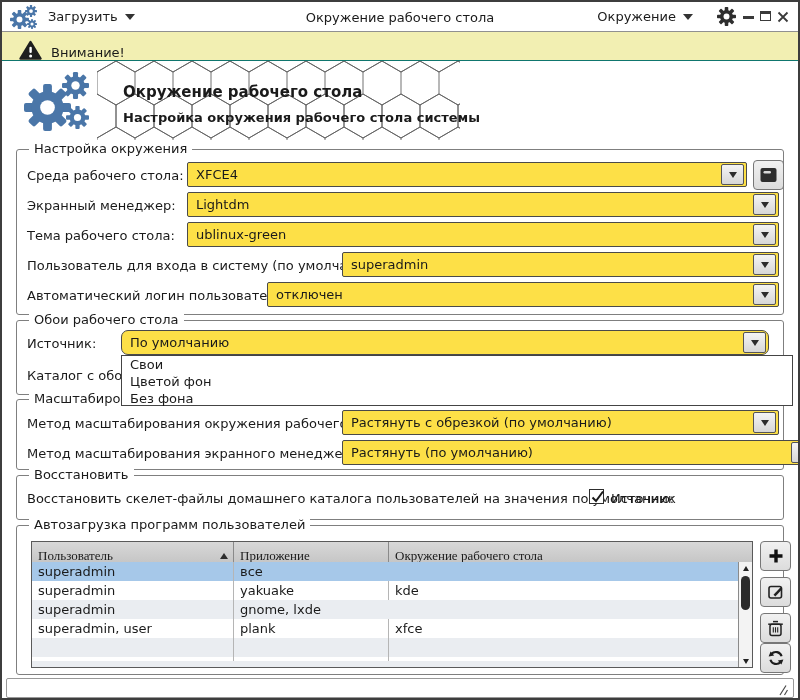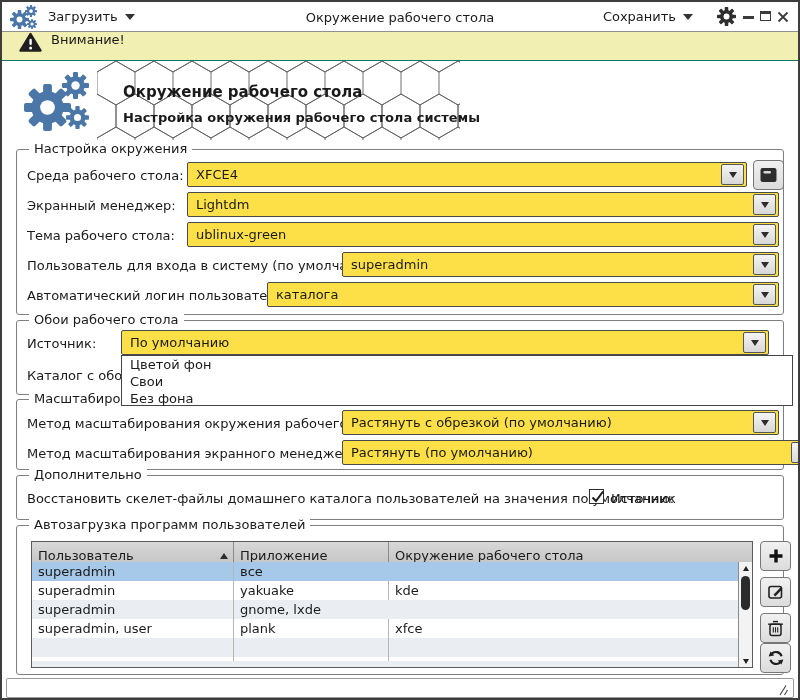--- a/index.html
+++ b/index.html
@@ -15,21 +15,21 @@
   .menubtn .tri{width:0;height:0;border-left:5px solid transparent;border-right:5px solid transparent;border-top:6px solid #333;}
   .loadbtn{left:46px;}
   .savebtn{right:105px;}
   .wtitle{position:absolute;left:0;right:0;top:8px;text-align:center;font-size:13px;}
   .gearbtn{position:absolute;right:62px;top:5px;}
   .winctl{position:absolute;top:9px;}
   .ctl-min{right:44px;width:11px;height:3px;background:#3a3a3a;margin-top:5px;}
   .ctl-max{right:27px;width:10px;height:8px;border:1px solid #3a3a3a;border-top:3px solid #3a3a3a;box-sizing:border-box;width:11px;height:10px;}
   .ctl-close{right:9px;}
   
-  .warnbar{position:absolute;left:0;top:30px;right:0;height:28px;background:#f2efb2;border-bottom:3px solid #0f766e;display:flex;align-items:flex-start;}
+  .warnbar{position:absolute;left:0;top:30px;right:0;height:28px;background:#f2efb2;border-bottom:3px solid #0f766e;display:flex;align-items:flex-end;}
   .warnbar .wicon{margin-left:17px;}
   .warnbar .wtext{margin-left:9px;font-size:13px;}
   
   .hero{position:absolute;left:0;top:59px;right:0;height:80px;background:#fff;}
   .hexwrap{position:absolute;left:95px;top:0;width:363px;height:79px;}
   .herologo{position:absolute;left:22px;top:11px;color:#4a76a8;}
   .herotitle{position:absolute;left:121px;top:22px;font-size:15px;font-weight:bold;}
   .herosub{position:absolute;left:121px;top:49px;font-size:13px;font-weight:bold;}
   
   .group{position:absolute;left:14px;right:14px;border:1px solid #7f7f7f;border-radius:3px;background:transparent;}
@@ -44,21 +44,21 @@
   
   .droplist{position:absolute;left:119px;top:353px;width:672px;height:51px;box-sizing:border-box;border:1px solid #444;background:#fff;z-index:50;}
   .dropitem{height:17px;line-height:17px;padding-left:8px;font-size:13px;}
   
   .iconbtn{position:absolute;width:31px;height:30px;box-sizing:border-box;border:1px solid #777;border-radius:4px;background:linear-gradient(#f1f1f1,#dcdcdc);display:flex;align-items:center;justify-content:center;}
   
   .cbox{position:absolute;width:15px;height:15px;box-sizing:border-box;border:1px solid #2d2d2d;background:#fff;}
   .cbox svg{overflow:visible;display:block;}
   
   .table{position:absolute;left:14px;top:15px;width:722px;height:127px;box-sizing:border-box;border:1px solid #5a5a5a;background:#fff;overflow:hidden;}
-  .thead{position:absolute;left:0;top:0;width:720px;height:28px;background:linear-gradient(#d8d8d8,#c0c0c0);border-bottom:1px solid #7a7a7a;display:flex;box-sizing:border-box;}
+  .thead{position:absolute;left:0;top:0;width:720px;height:28px;background:linear-gradient(#d8d8d8,#c0c0c0);border-bottom:1px solid #7a7a7a;display:flex;box-sizing:border-box;font-family:Liberation Serif, serif;}
   .th{font-size:13px;line-height:19px;padding-left:6px;box-sizing:border-box;border-right:1px solid #8a8a8a;display:flex;align-items:center;gap:4px;}
   .th:last-child{border-right:none;}
   .trow{position:absolute;left:0;width:707px;height:19px;display:flex;}
   .td{font-size:13px;line-height:19px;padding-left:6px;box-sizing:border-box;border-right:1px solid #b5b5b5;white-space:nowrap;overflow:hidden;}
   .td:last-child{border-right:none;}
   .row-sel{background:#a6c8e9;}
   .row-alt{background:#eaedf1;}
   .sortarrow{margin-left:auto;margin-right:5px;}
   
   .vscroll{position:absolute;right:0;top:20px;bottom:0;width:14px;border-left:1px solid #8a8a8a;background:#f3f3f3;box-sizing:border-box;}
@@ -106,21 +106,21 @@
       <use href="#gear" x="0" y="5" width="19" height="19"></use>
       <use href="#gear" x="15" y="0" width="12" height="12"></use>
       <use href="#gear" x="17" y="14" width="10" height="10"></use>
     </svg>
     <div class="menubtn loadbtn">
       <span>Загрузить</span>
       <span class="tri"></span>
     </div>
     <div class="wtitle">Окружение рабочего стола</div>
     <div class="menubtn savebtn">
-      <span>Сохранить</span>
+      <span>Окружение</span>
       <span class="tri"></span>
     </div>
     <svg class="gearbtn" width="19" height="19" style="color:#2e2e2e">
       <use href="#gear" width="19" height="19"></use>
     </svg>
     <div class="winctl ctl-min"></div>
     <div class="winctl ctl-max"></div>
     <svg class="winctl ctl-close" width="12" height="12">
       <path d="M1.5 1.5 L10.5 10.5 M10.5 1.5 L1.5 10.5" stroke="#3a3a3a" stroke-width="1.8"></path>
     </svg>
@@ -184,40 +184,40 @@
   <span class="lbl" style="left:25px;top:256px;">Пользователь для входа в систему (по умолчанию):</span>
   <div class="combo" style="left:340px;top:250px;width:437px;">
     <span class="val">superadmin</span>
     <span class="cbtn">
         <span class="tri-d"></span>
       </span>
   </div>
 
   <span class="lbl" style="left:25px;top:286px;">Автоматический логин пользователя:</span>
   <div class="combo" style="left:265px;top:280px;width:512px;">
-    <span class="val">каталога</span>
+    <span class="val">отключен</span>
     <span class="cbtn">
         <span class="tri-d"></span>
       </span>
   </div>
 
   <div class="group" style="top:318px;height:73px;">
     <span class="legend">Обои рабочего стола</span>
   </div>
   <span class="lbl" style="left:25px;top:334px;">Источник:</span>
   <span class="lbl" style="left:25px;top:366px;">Каталог с обоями:</span>
-  <div class="combo" style="left:119px;top:328px;width:648px;z-index:51;">
+  <div class="combo" style="left:119px;top:328px;width:648px;z-index:51;border-radius:7px;">
     <span class="val">По умолчанию</span>
     <span class="cbtn">
         <span class="tri-d"></span>
       </span>
   </div>
   <div class="droplist">
+    <div class="dropitem">Свои</div>
     <div class="dropitem">Цветой фон</div>
-    <div class="dropitem">Свои</div>
     <div class="dropitem">Без фона</div>
   </div>
 
   <div class="group" style="top:397px;height:69px;">
     <span class="legend">Масштабирование</span>
   </div>
   <span class="lbl" style="left:25px;top:414px;">Метод масштабирования окружения рабочего стола:</span>
   <div class="combo" style="left:340px;top:408px;width:437px;">
     <span class="val">Растянуть с обрезкой (по умолчанию)</span>
     <span class="cbtn">
@@ -226,21 +226,21 @@
   </div>
   <span class="lbl" style="left:25px;top:444px;">Метод масштабирования экранного менеджера:</span>
   <div class="combo" style="left:340px;top:438px;width:475px;">
     <span class="val">Растянуть (по умолчанию)</span>
     <span class="cbtn">
         <span class="tri-d"></span>
       </span>
   </div>
 
   <div class="group" style="top:473px;height:43px;">
-    <span class="legend">Дополнительно</span>
+    <span class="legend">Восстановить</span>
   </div>
   <span class="lbl" style="left:25px;top:489px;">Восстановить скелет-файлы домашнего каталога пользователей на значения по умолчанию:</span>
   <div class="cbox" style="left:587px;top:487px;">
     <svg width="13" height="13">
       <path d="M2.5 7.5 L6 11 L13 1.5" stroke="#1a1a1a" stroke-width="2" fill="none"></path>
     </svg>
   </div>
   <span class="lbl" style="left:609px;top:489px;">Источник</span>
 
   <div class="group" style="top:523px;height:148px;">

